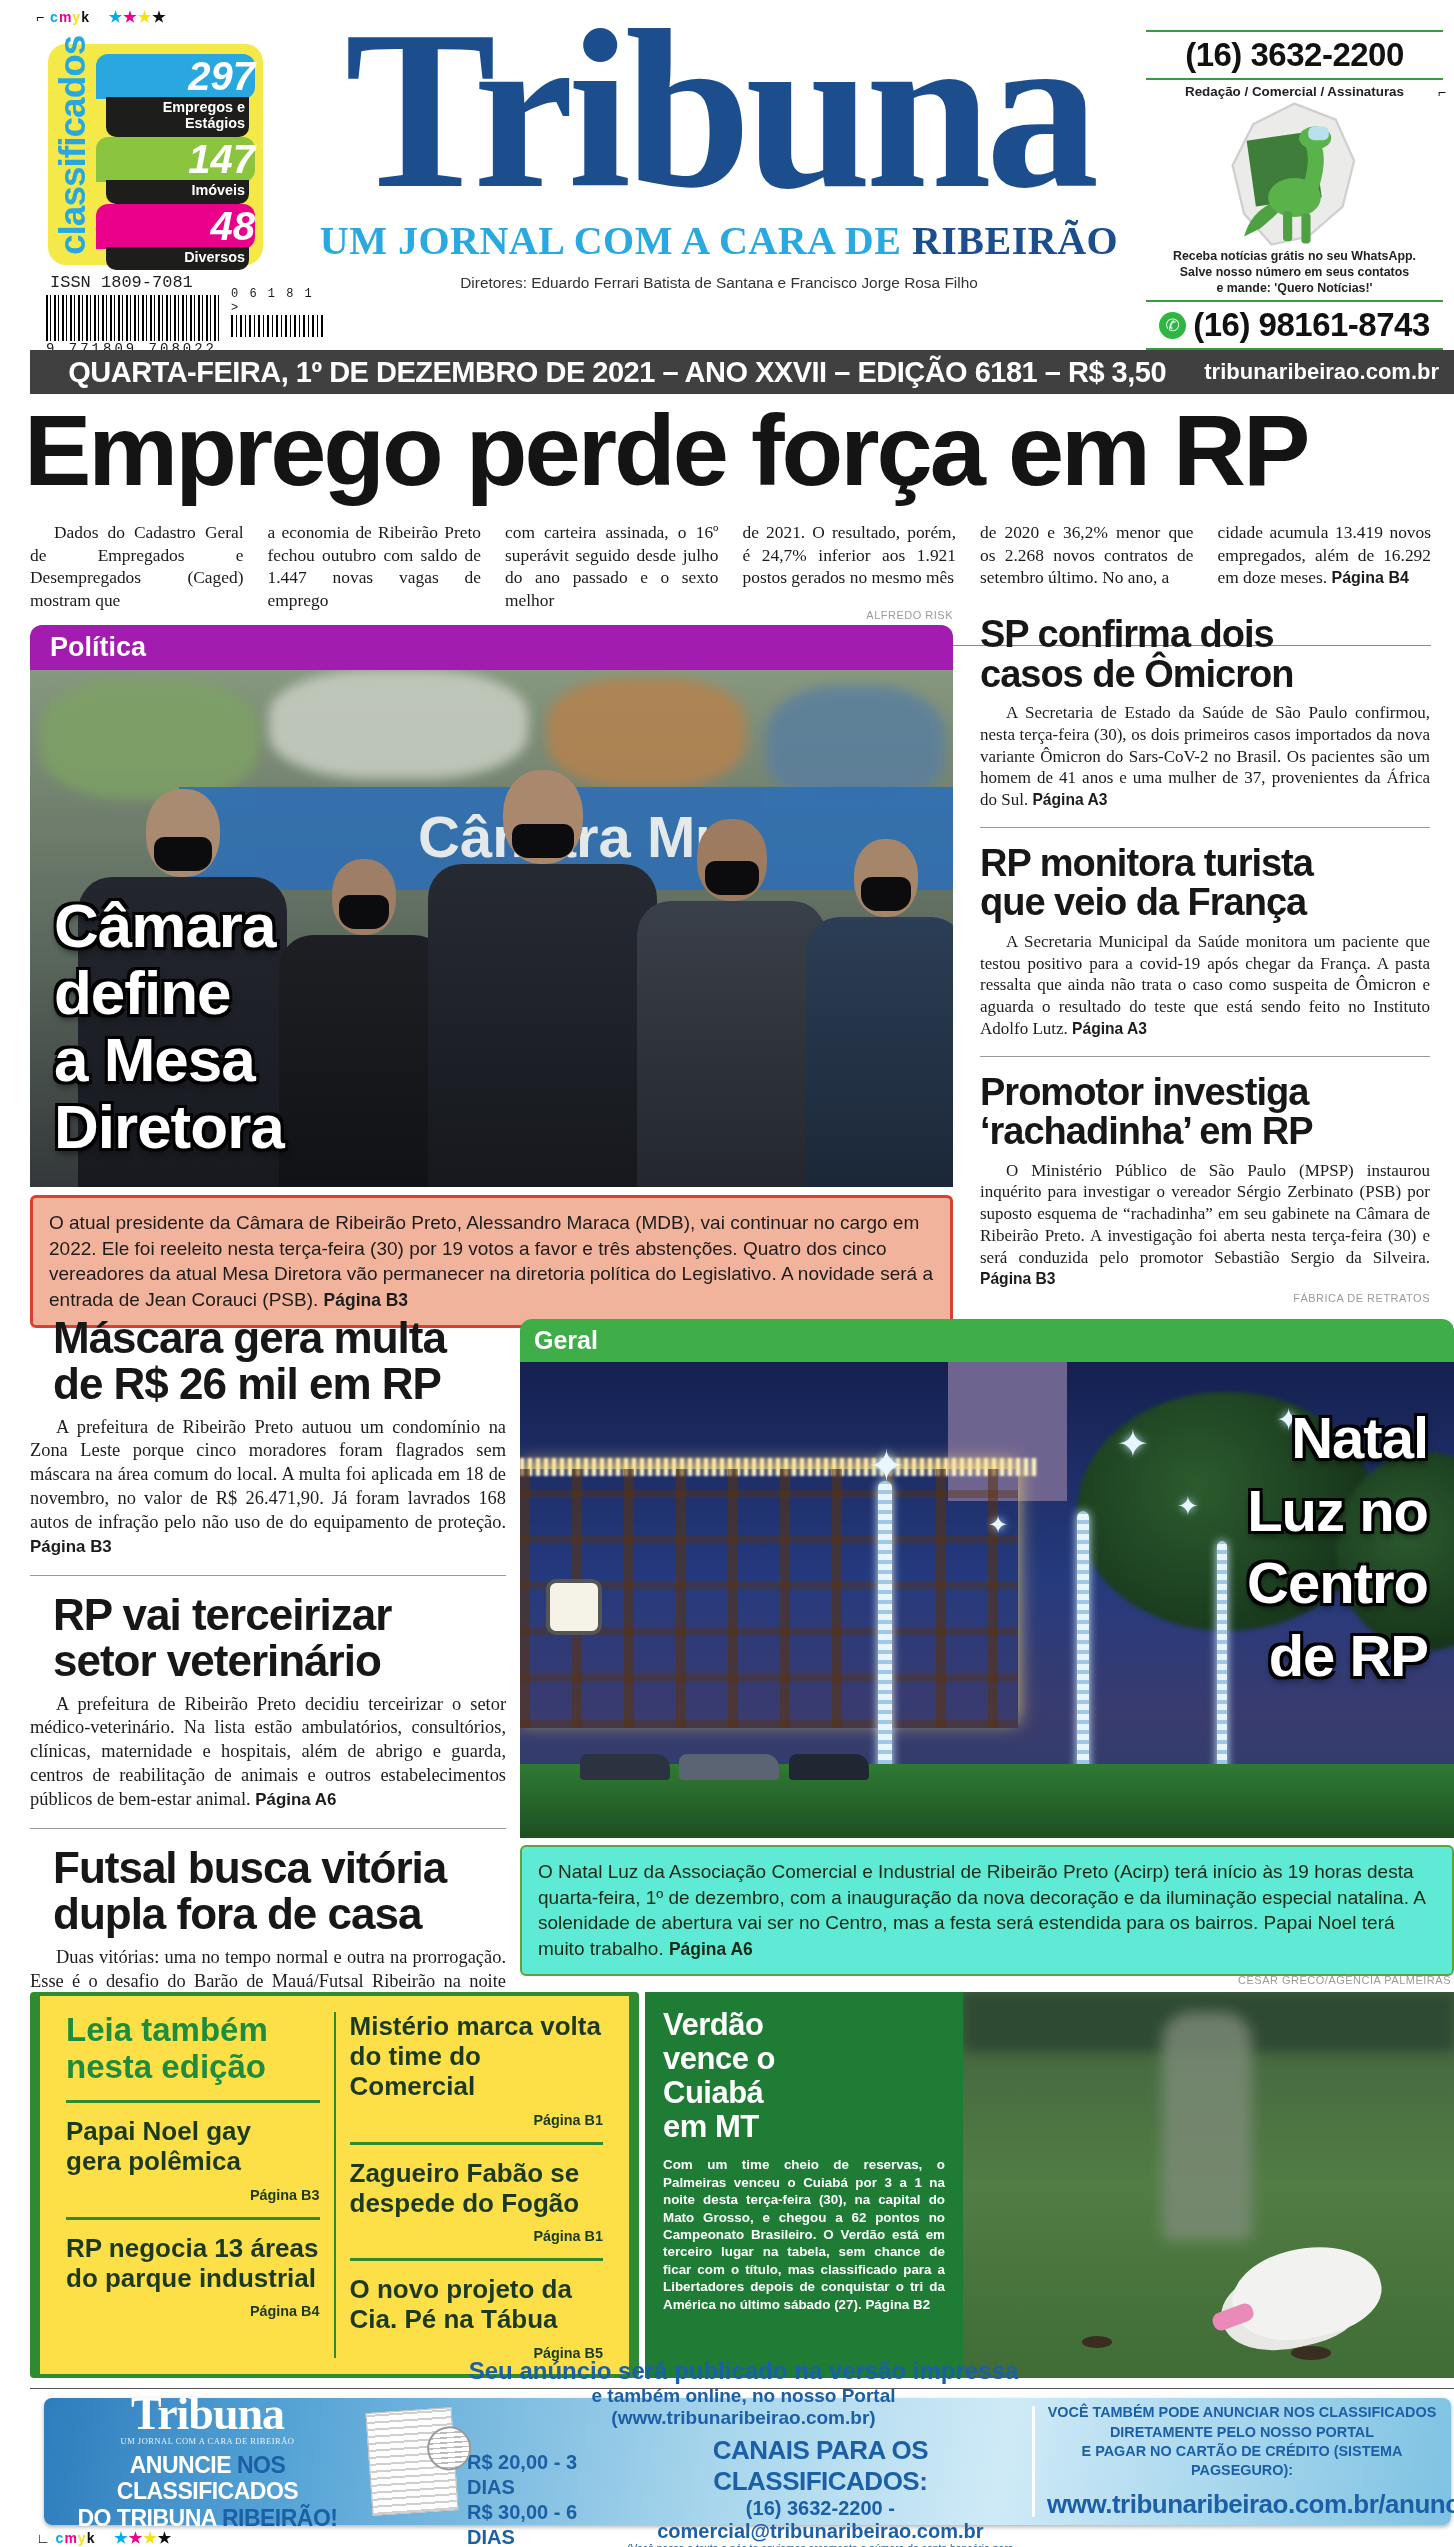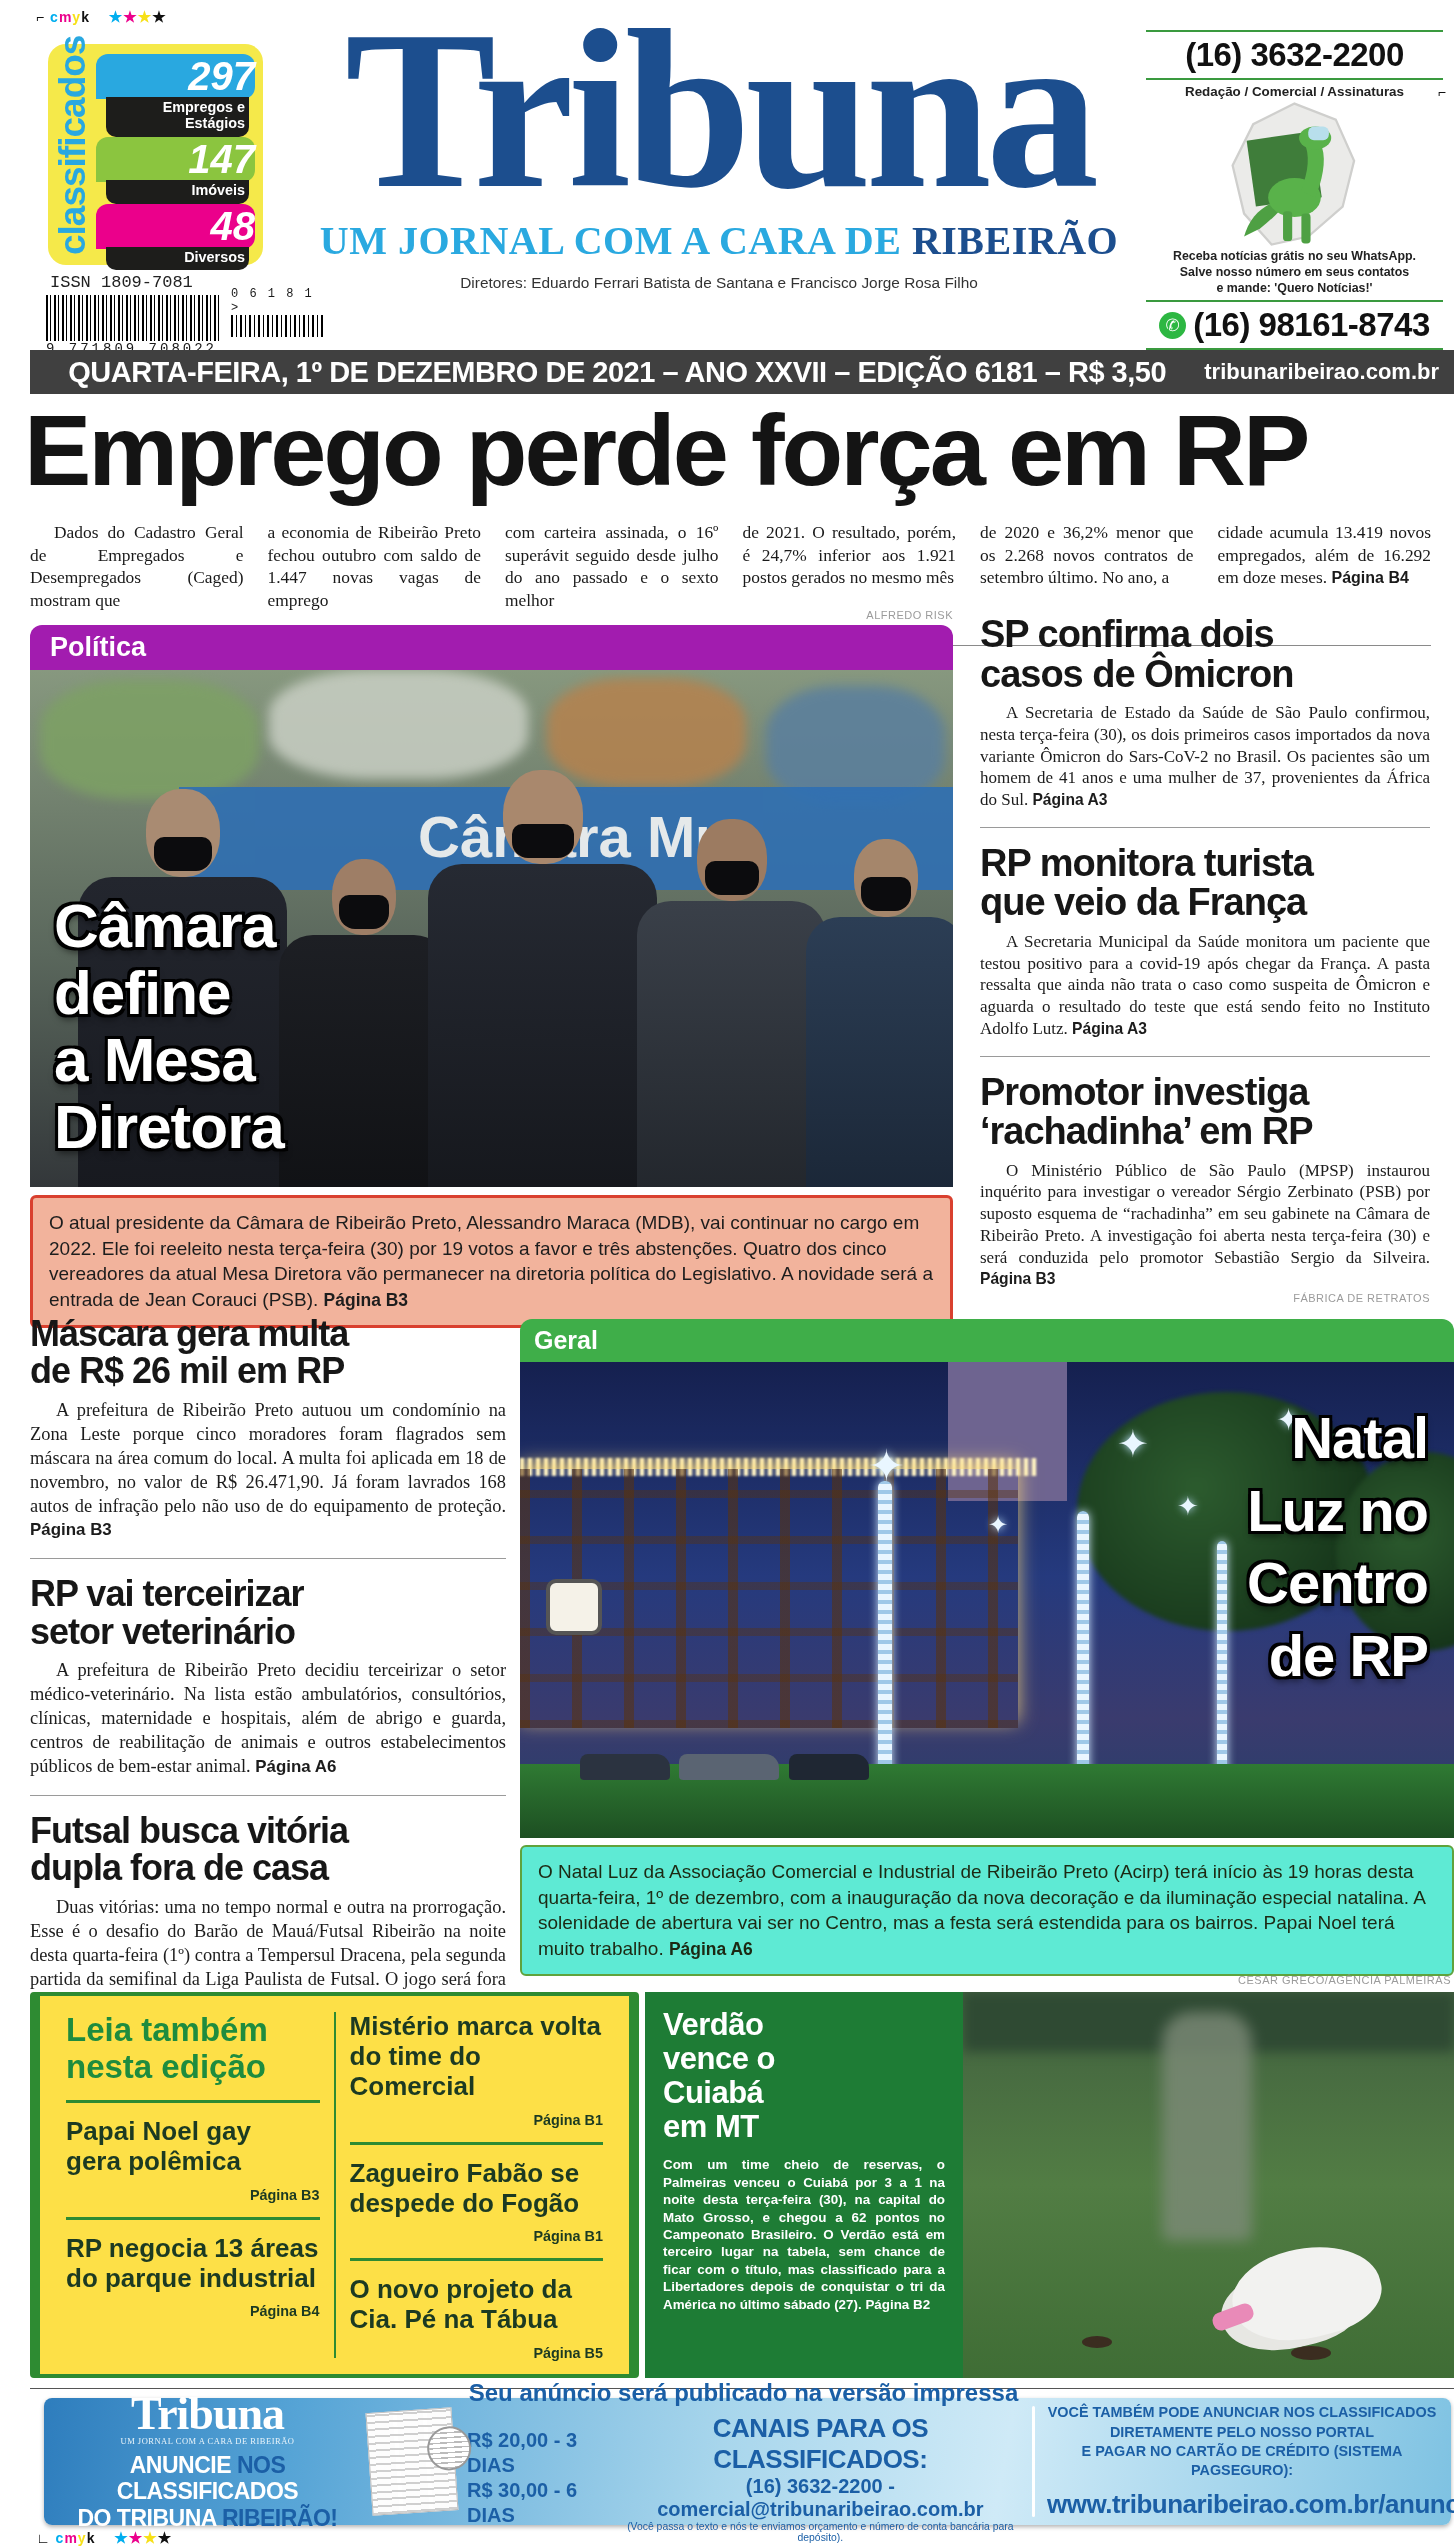--- a/index.html
+++ b/index.html
@@ -66,21 +66,21 @@
   .caption-box { border-radius:6px; padding:12px 16px; font-size:19px; line-height:1.35; color:#1d1d1d; text-align:left; }
   .cap-red { background:#f2b39c; border:3px solid #d9402f; }
   .cap-green { background:#5eead4; border:2.5px solid #5fa33c; color:#1c2913; }
 
   
   .story h2 { font-weight:bold; color:#171717; letter-spacing:-1px; }
   .story .sbody { font-family:"Liberation Serif",serif; text-align:justify; color:#1c1c1c; }
   .story .sbody p { text-indent:26px; }
   .rstory h2 { font-size:38px; line-height:1.04; }
   .rstory .sbody { font-size:17px; line-height:1.28; margin-top:8px; }
-  .lstory h2 { font-size:36px; line-height:1.04; }
+  .lstory h2 { font-size:44px; line-height:1.04;margin-left:23px; }
   .lstory .sbody { font-size:18.4px; line-height:1.3; margin-top:9px; }
   .sdivider { border-top:1.5px solid #9a9a9a; margin:16px 0; }
 
   
   .indexbox { background:#fde047; border:4px solid #2e8b32; border-left-width:10px; border-right-width:10px; border-radius:4px; display:flex; padding:16px 12px; }
   .ix-col { flex:1; padding:0 14px; display:flex; flex-direction:column; }
   .ix-col + .ix-col { border-left:2px solid #2e8b32; }
   .ix-title { color:#1e8c3e; font-weight:bold; font-size:33px; line-height:1.12; }
   .ix-rule { border-top:3px solid #2e8b32; margin:14px 0; }
   .ix-item h3 { font-weight:bold; font-size:26px; line-height:1.15; color:#1c3a22; }
@@ -423,20 +423,21 @@
       <div class="b-anuncie">
         <span class="w">ANUNCIE </span><span class="n">NOS </span><span class="w">CLASSIFICADOS</span><br>
         <span class="w">DO </span><span class="w">TRIBUNA </span><span class="n">RIBEIRÃO!</span>
       </div>
     </div>
     <div class="newsgfx">
         <div class="mag"></div>
       </div>
     <div class="b-center">
       <div class="b-c1">Seu anúncio será publicado na versão impressa</div>
+      <div class="b-c2">e também online, no nosso Portal (www.tribunaribeirao.com.br)</div>
       <div class="b-row">
         <div class="b-prices">
           <div>R$ 20,00 - 3 DIAS</div>
           <div>R$ 30,00 - 6 DIAS</div>
         </div>
         <div class="b-canais">
           <div class="t">CANAIS PARA OS CLASSIFICADOS:</div>
           <div class="c">(16) 3632-2200 - comercial@tribunaribeirao.com.br</div>
           <div class="nt">(Você passa o texto e nós te enviamos orçamento e número de conta bancária para depósito).</div>
         </div>

